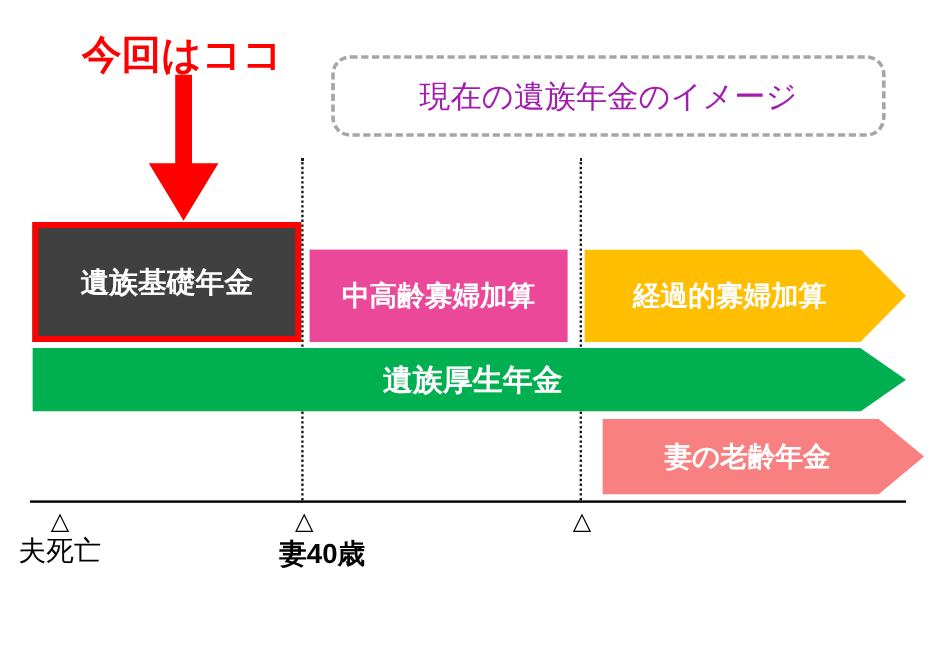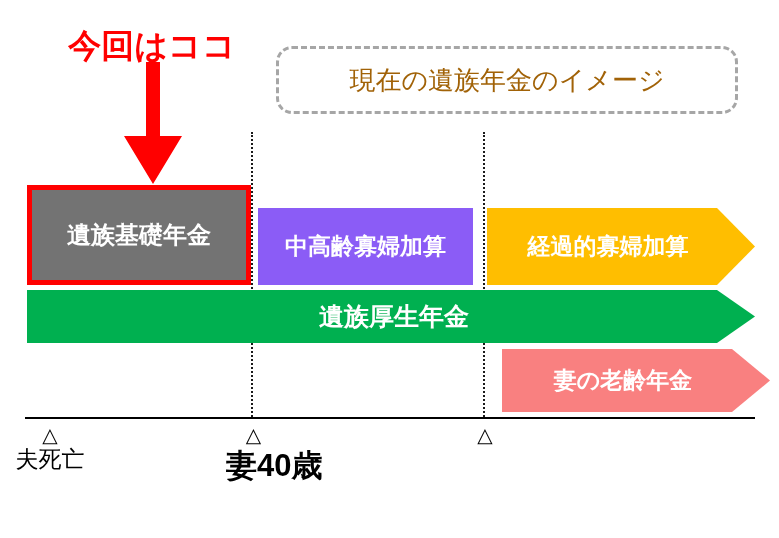--- a/index.html
+++ b/index.html
@@ -48,21 +48,21 @@
     height: 68px;
     border: 3px dashed #a6a6a6;
     border-radius: 16px;
     box-sizing: border-box;
     display: flex;
     align-items: center;
     justify-content: center;
   }
   .title-box span {
     font-size: 26px;
-    color: #a16207;
+    color: #a21caf;
     white-space: nowrap;
   }
 
   
   .vguide {
     position: absolute;
     width: 0;
     border-left: 2px dotted #1a1a1a;
   }
 
@@ -81,31 +81,31 @@
     white-space: nowrap;
     position: relative;
     z-index: 2;
   }
 
   .bar-basic {
     left: 27px;
     top: 185px;
     width: 224px;
     height: 100px;
-    background: #737373;
+    background: #404040;
     border: 5px solid #ff0000;
   }
   .bar-basic .bar-label { font-size: 24px; }
 
   .bar-mid {
     left: 258px;
     top: 208px;
     width: 215px;
     height: 77px;
-    background: #8b5cf6;
+    background: #ec4899;
   }
 
   .arrowbar {
     position: absolute;
     display: flex;
     align-items: center;
   }
   .arrowbar .shape {
     position: absolute;
     inset: 0;
@@ -163,21 +163,21 @@
     margin-bottom: 2px;
   }
   .tick .tick-label {
     display: block;
     font-size: 23px;
     font-weight: normal;
     white-space: nowrap;
   }
   .tick .tick-label2 {
     display: block;
-    font-size: 31px;
+    font-size: 23px;
     font-weight: bold;
     white-space: nowrap;
     margin-top: 4px;
     padding-left: 30px;
   }
   .tick-0 { left: 0px;   top: 425px; width: 100px; }
   .tick-1 { left: 196px; top: 425px; width: 115px; }
   .tick-2 { left: 430px; top: 425px; width: 110px; }
 </style>
 </head>

